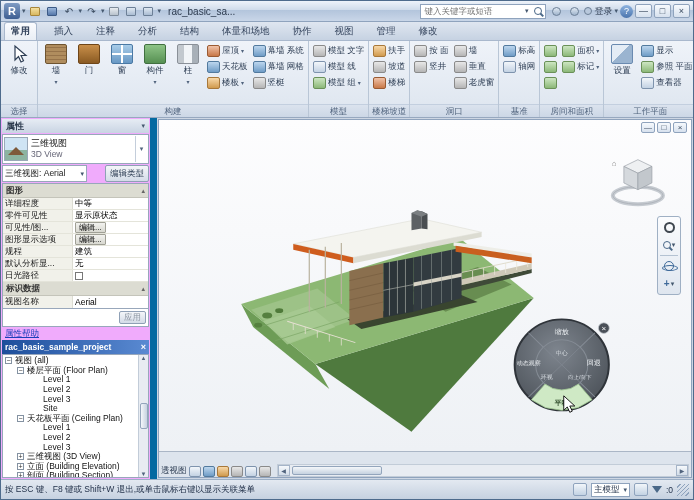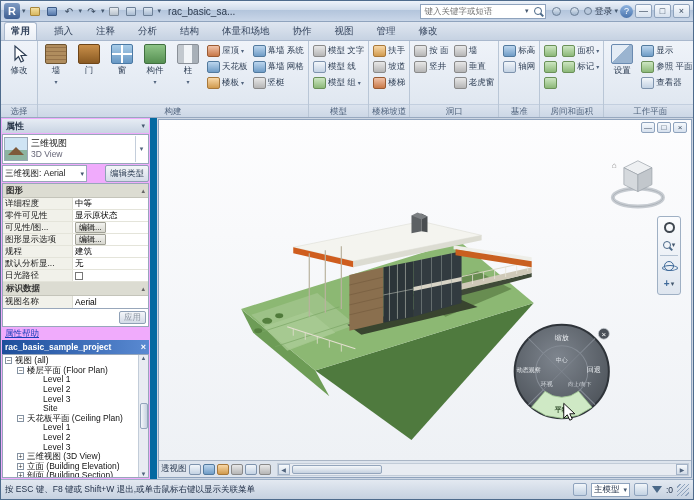--- a/index.html
+++ b/index.html
@@ -105,21 +105,21 @@
 .viewport svg{position:absolute;inset:0;width:100%;height:100%}
 .mdi{position:absolute;top:2px;right:4px;display:flex;gap:2px;z-index:5}
 .mdi .win-btn{width:14px;height:11px;line-height:9px;font-size:8px}
 .navbar{position:absolute;right:10px;top:96px;width:24px;background:linear-gradient(#fbfcfe,#dfe6ef);border:1px solid #9fb0c4;border-radius:3px;display:flex;flex-direction:column;align-items:center;padding:2px 0;gap:2px;z-index:4}
 .nav-btn{width:20px;height:16px;display:flex;align-items:center;justify-content:center;gap:1px}
 .nav-sep{width:18px;height:1px;background:#b4c2d2}
 .wheelic{width:11px;height:11px;border:2.5px solid #3f4750;border-radius:50%}
 .orbitic{width:10px;height:10px;border:1.5px solid #3f6a9a;border-radius:50%;position:relative}
 .orbitic::after{content:"";position:absolute;left:-3px;top:3px;width:14px;height:4px;border:1px solid #3f6a9a;border-radius:50%}
 .panic{font-size:10px;font-weight:bold;color:#3f6a9a;line-height:10px}
-.vcb{height:17px;flex:none;border-top:1px solid #aab6c6;background:#dde4ed;display:flex;align-items:center;font-size:8.5px;gap:2px;padding:0 2px;color:#2f3f55}
+.vcb{height:26px;flex:none;border-top:1px solid #aab6c6;background:#dde4ed;display:flex;align-items:flex-end;font-size:8.5px;gap:2px;padding:0 2px;color:#2f3f55}
 .vcb .si{width:12px;height:11px}
 .hscroll{flex:1;height:13px;background:#e8ecf2;border:1px solid #c2ccd8;display:flex;align-items:center;margin-left:4px}
 .harrow{width:12px;height:11px;font-size:6px;display:flex;align-items:center;justify-content:center;color:#51647e;background:linear-gradient(#f6f9fc,#d2dce8);border:1px solid #a5b4c8}
 .hthumb{width:90px;height:9px;background:linear-gradient(#f4f7fa,#c6d2e0);border:1px solid #93a5bc;border-radius:2px;margin-left:2px}
 
 
 .statusbar{height:20px;flex:none;background:linear-gradient(#e3e9f1,#c6d1e0);border-top:1px solid #9db0c6;display:flex;align-items:center;font-size:8.5px;color:#23324a;padding:0 4px;gap:4px}
 .sb-msg{flex:1;white-space:nowrap;overflow:hidden}
 .sb-icon{width:14px;height:13px;border:1px solid #8fa3bd;border-radius:2px;background:linear-gradient(#f2f6fa,#c3d2e3);flex:none}
 .sb-combo{height:14px;border:1px solid #8fa3bd;background:#fff;display:flex;align-items:center;font-size:8.5px;padding:0 2px;gap:4px;flex:none}

